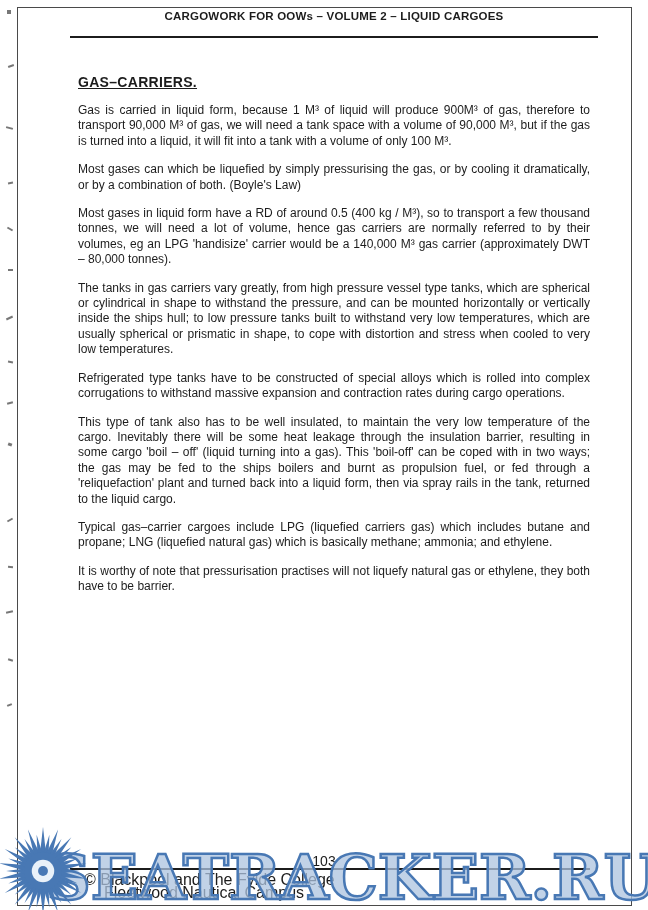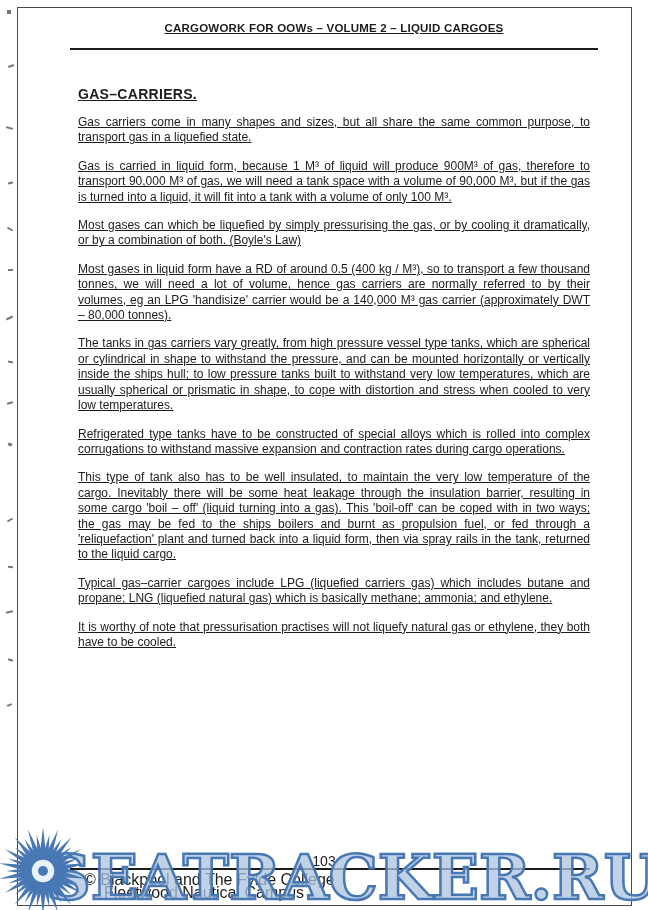--- a/index.html
+++ b/index.html
@@ -8,21 +8,21 @@
     position:relative;
     background:#ffffff;
     font-family:"Liberation Sans", sans-serif;
     color:#1c1c1c;
     overflow:hidden;
   }
   .page-border {
     position:absolute; top:7px; left:17px; right:16px; bottom:4px;
     border:1px solid #4a4a4a;
   }
-  .content { position:absolute; top:22px; left:78px; right:58px;text-decoration:underline; }
+  .content { position:absolute; top:10px; left:78px; right:58px; }
   .header-title {
     text-align:center; font-weight:bold; font-size:11.5px; letter-spacing:.2px;
   }
   .header-rule { border:none; border-top:2px solid #1c1c1c; margin:14px -8px 0 -8px; }
   .doc-title {
     font-weight:bold; font-size:14px; letter-spacing:.3px; margin-top:36px;
     text-decoration:underline;
   }
   .section-heading { font-weight:bold; font-size:13px; margin-top:32px; }
   .content p {
@@ -75,29 +75,28 @@
   <div class="artifact" style="top:659px; left:8px; width:5px; height:2px; transform:rotate(18deg);"></div>
   <div class="artifact" style="top:704px; left:7px; width:5px; height:2px; transform:rotate(-22deg);"></div>
 </div>
 
 <div class="content">
   <div class="header-title">CARGOWORK FOR OOWs – VOLUME 2 – LIQUID CARGOES</div>
   <hr class="header-rule">
 
   <div class="doc-title">GAS–CARRIERS.</div>
 
-  <p>Gas carriers come in many shapes and sizes, but all share the same common purpose, to transport gas in a liquefied state.</p>
   <p>Gas is carried in liquid form, because 1 M³ of liquid will produce 900M³ of gas, therefore to transport 90,000 M³ of gas, we will need a  tank space with a volume of 90,000 M³, but if the gas is turned into a liquid, it will fit into a tank with a volume of only 100 M³.</p>
   <p>Most gases can which be liquefied by simply pressurising the gas, or by cooling it dramatically, or by a combination of both.  (Boyle's Law)</p>
   <p>Most gases in liquid form have a RD of around 0.5 (400 kg / M³), so to transport a few thousand tonnes, we will need a lot of volume, hence gas carriers are normally referred to by their volumes, eg an LPG 'handisize' carrier would be a 140,000 M³ gas carrier (approximately DWT – 80,000 tonnes).</p>
   <p>The tanks in gas carriers vary greatly, from high pressure vessel type tanks, which are spherical or cylindrical in shape to withstand the pressure, and can be mounted horizontally or vertically inside the ships hull; to low pressure tanks built to withstand very low temperatures, which are usually spherical or prismatic in shape, to cope with distortion and stress when cooled to very low temperatures.</p>
   <p>Refrigerated type tanks have to be constructed of special alloys which is rolled into complex corrugations to withstand massive expansion and contraction rates during cargo operations.</p>
   <p>This type of tank also has to be well insulated, to maintain the very low temperature of the cargo.  Inevitably there will be some heat leakage through the insulation barrier, resulting in some cargo 'boil – off' (liquid turning into a gas).  This 'boil-off' can be coped with in two ways; the gas may be fed to the ships boilers and burnt as propulsion fuel, or fed through a 'reliquefaction' plant and turned back into a liquid form, then via spray rails in the tank, returned to the liquid cargo.</p>
   <p>Typical gas–carrier cargoes include LPG (liquefied carriers gas) which includes butane and propane; LNG (liquefied natural gas) which is basically methane; ammonia; and ethylene.</p>
-  <p>It is worthy of note that pressurisation practises will not liquefy natural gas or ethylene, they both have to be cooled.</p>
+  <p>It is worthy of note that pressurisation practises will not liquefy natural gas or ethylene, they both have to be barrier.</p>
 </div>
 
 <div class="page-number">103</div>
 <hr class="footer-rule">
 <div class="copyright">
   <div class="line1">© Blackpool and The Fylde College</div>
   <div class="line2">Fleetwood Nautical Campus</div>
 </div>
 
 <div class="watermark">SEATRACKER.RU</div>

